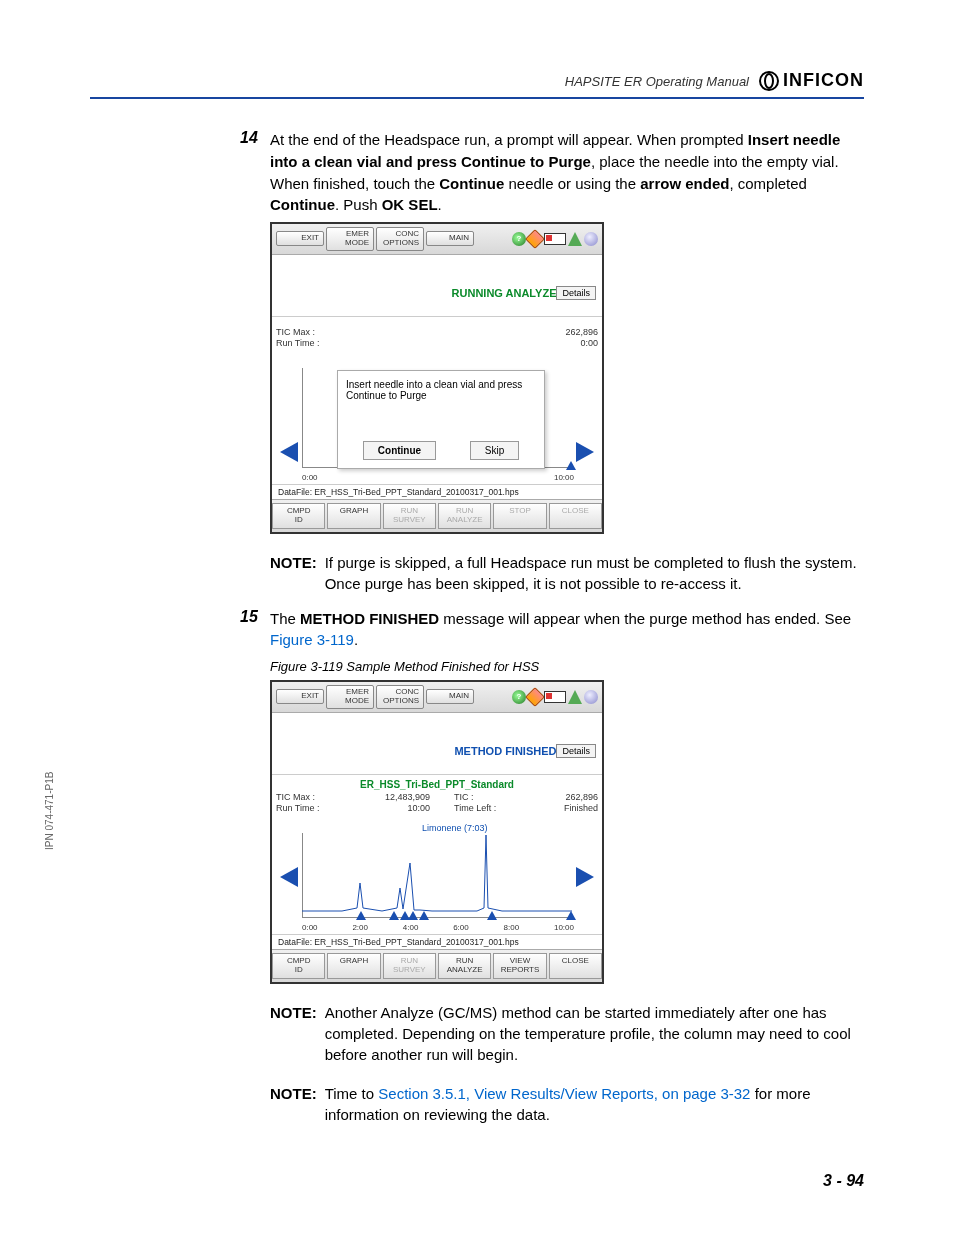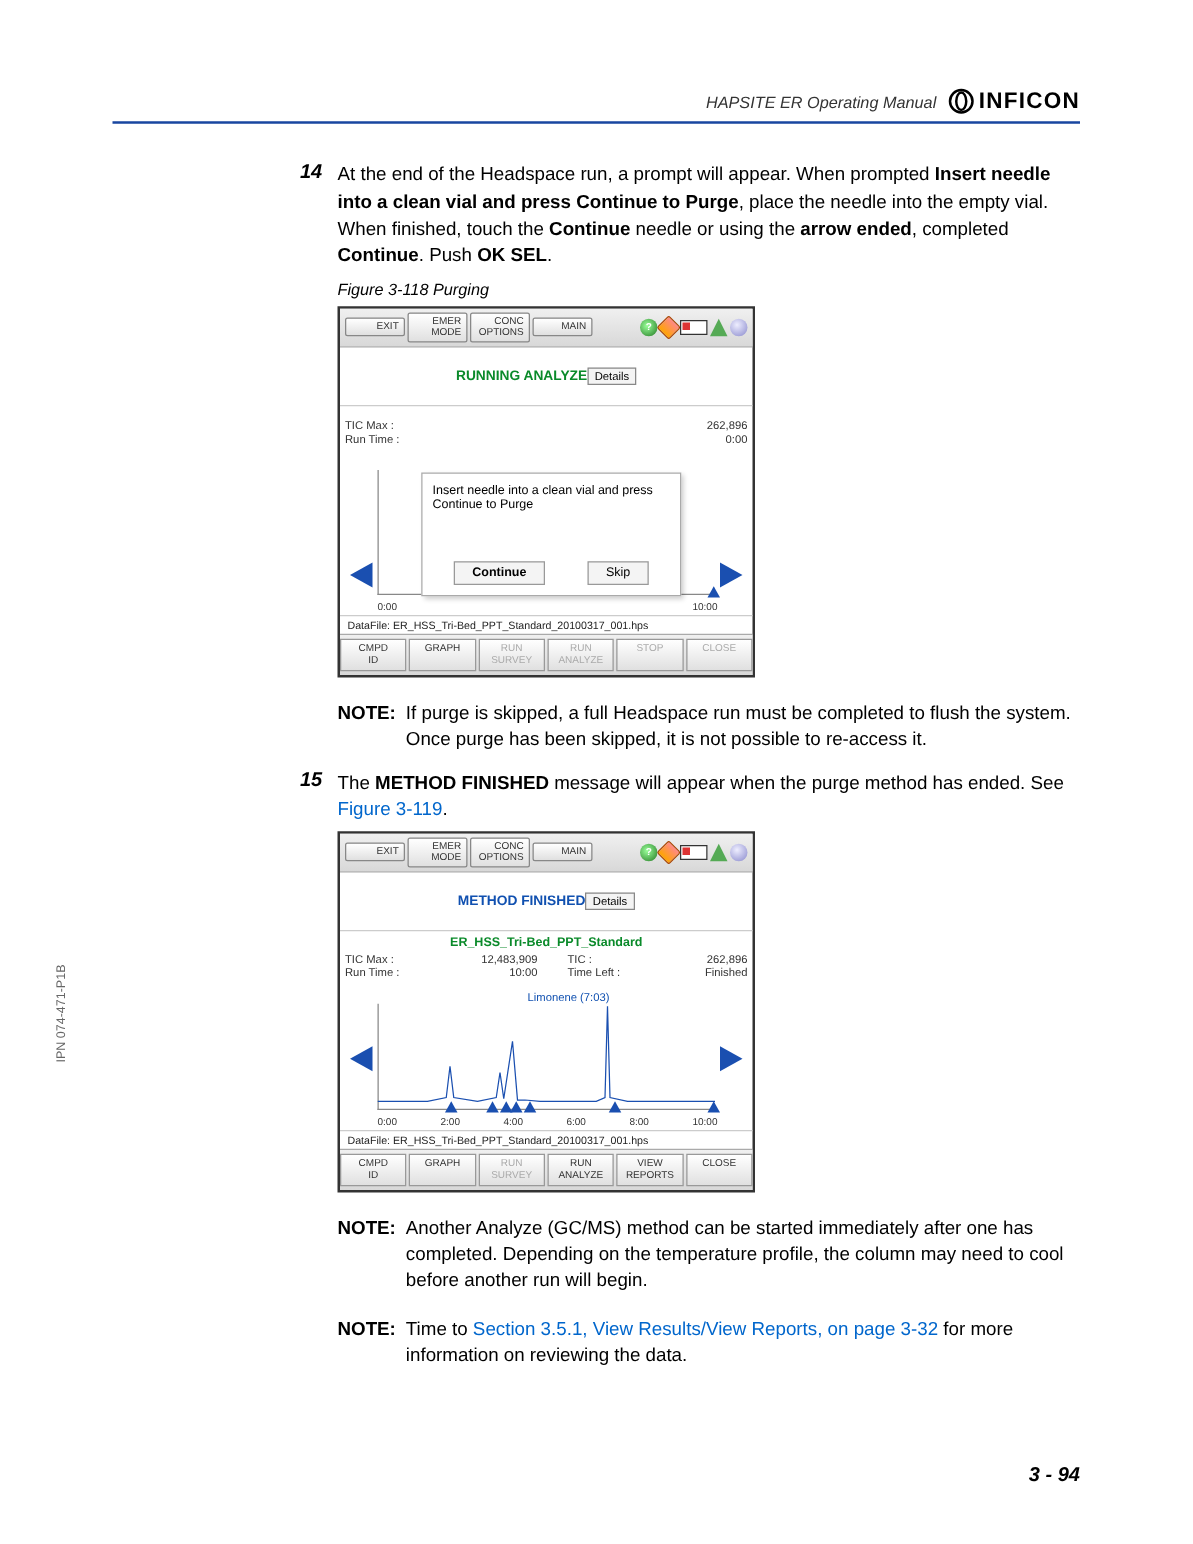--- a/index.html
+++ b/index.html
@@ -169,24 +169,25 @@
     border-right: 7px solid transparent;
     border-bottom: 14px solid #5a5;
   }
   .ic-globe {
     width: 14px; height: 14px;
     border-radius: 50%;
     background: radial-gradient(circle at 40% 35%, #eef, #88c);
   }
   .ss-status-row {
     display: flex;
-    justify-content: center;
+    justify-content: flex-end;
     align-items: center;
     padding: 16px 6px;
     border-bottom: 1px solid #ccc;
+    margin-top: 15px;
   }
   .ss-status-label {
     font-weight: bold;
     font-size: 11px;
   }
   .green-text { color: #0a8a2a; }
   .blue-text { color: #1050b0; }
   .ss-details {
     border: 1px solid #888;
     padding: 1px 5px;
@@ -361,21 +362,20 @@
 
   <div class="content">
 
     <div class="step">
       <div class="step-num">14</div>
       <div class="step-body">
         <span>At the end of the Headspace run, a prompt will appear. When prompted </span><b>Insert needle into a clean vial and press Continue to Purge</b><span>, place the needle into the empty vial. When finished, touch the </span><b>Continue</b><span> needle or using the </span><b>arrow ended</b><span>, completed </span><b>Continue</b><span>. Push </span><b>OK SEL</b><span>.</span>
       </div>
     </div>
 
-    <div class="figure-caption">Figure 3-118  Purging</div>
 
     <div class="screenshot">
       <div class="ss-toolbar">
         <div class="ss-btn two">EXIT</div>
         <div class="ss-btn two" style="white-space:pre-line">EMER
 MODE</div>
         <div class="ss-btn two" style="white-space:pre-line">CONC
 OPTIONS</div>
         <div class="ss-btn two">MAIN</div>
         <div class="ss-icons">
@@ -441,20 +441,21 @@
       <span>If purge is skipped, a full Headspace run must be completed to flush the system. Once purge has been skipped, it is not possible to re-access it.</span>
     </div>
 
     <div class="step">
       <div class="step-num">15</div>
       <div class="step-body">
         <span>The </span><b>METHOD FINISHED</b><span> message will appear when the purge method has ended. See </span><span class="blue-link">Figure 3-119</span><span>.</span>
       </div>
     </div>
 
+    <div class="figure-caption">Figure 3-119  Sample Method Finished for HSS</div>
 
     <div class="screenshot">
       <div class="ss-toolbar">
         <div class="ss-btn two">EXIT</div>
         <div class="ss-btn two" style="white-space:pre-line">EMER
 MODE</div>
         <div class="ss-btn two" style="white-space:pre-line">CONC
 OPTIONS</div>
         <div class="ss-btn two">MAIN</div>
         <div class="ss-icons">

